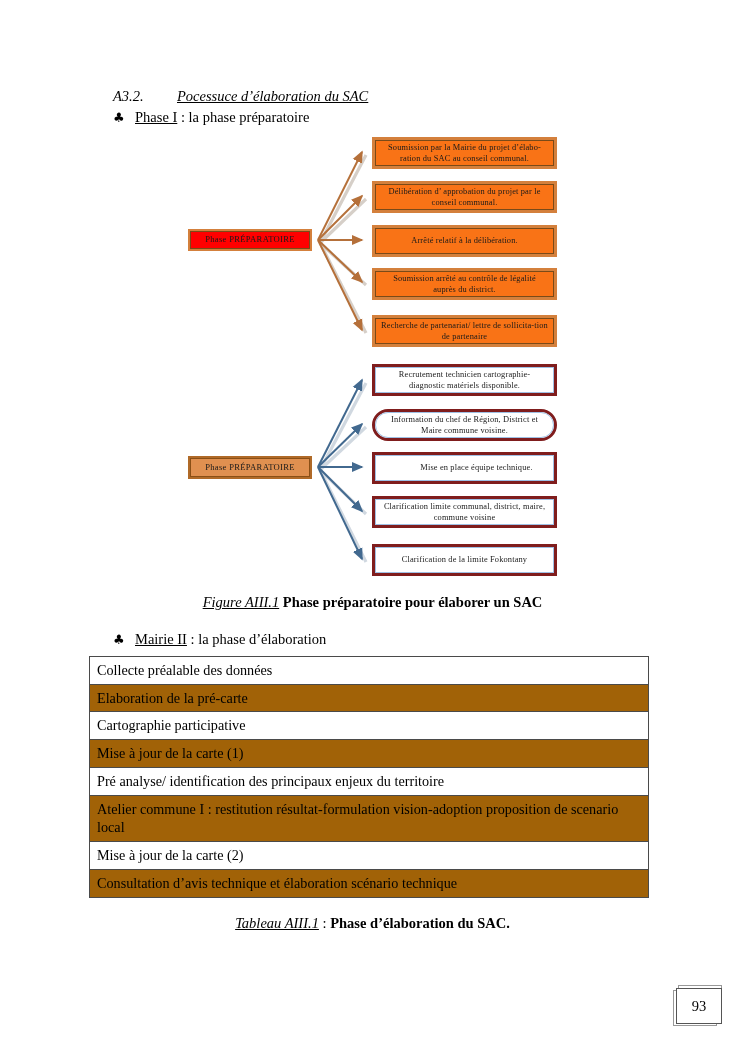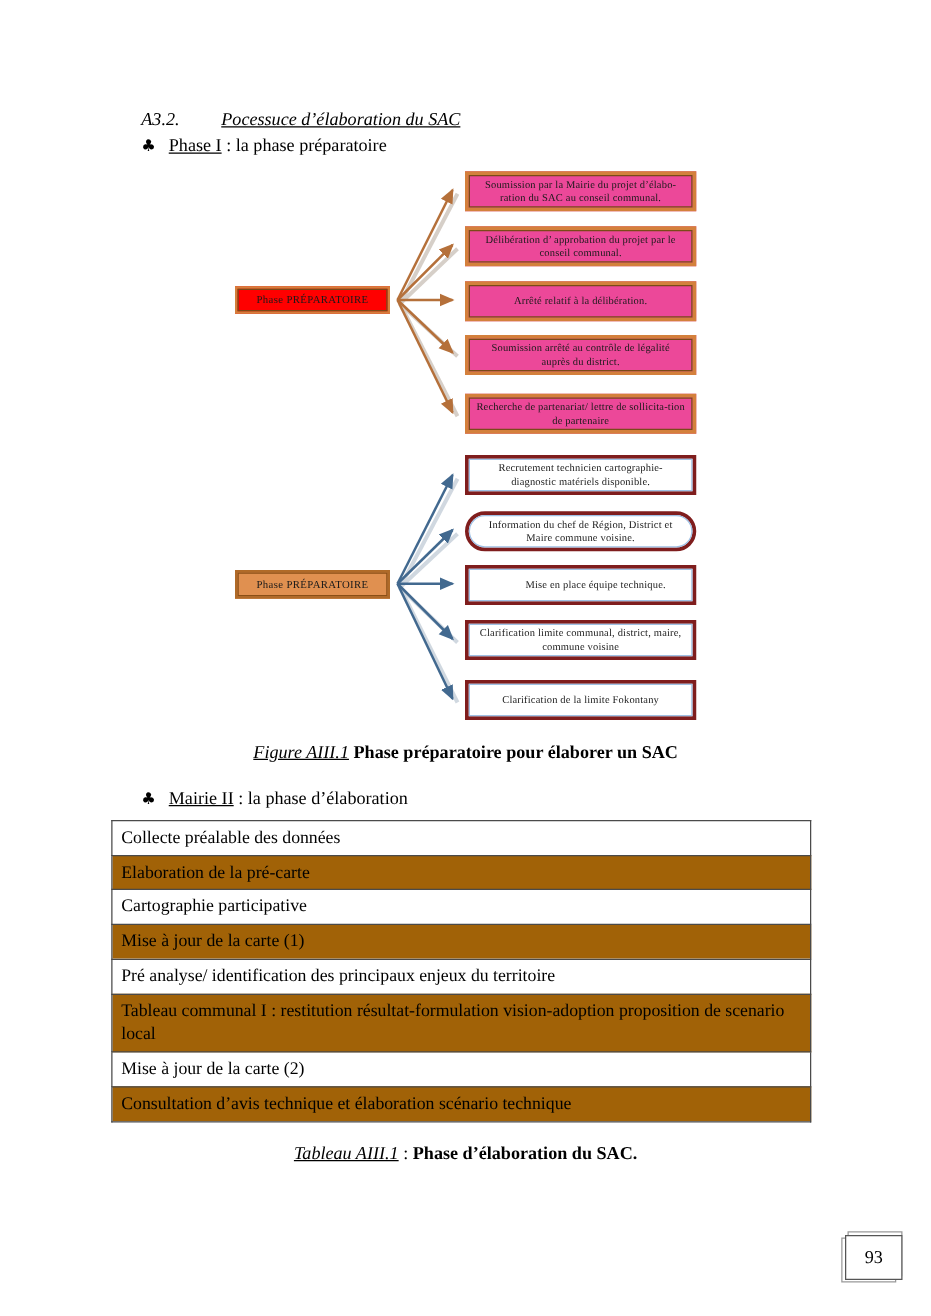--- a/index.html
+++ b/index.html
@@ -85,21 +85,21 @@
     font-family: "Liberation Serif", "DejaVu Serif", serif;
     font-size: 8.4px;
     line-height: 1.35;
     letter-spacing: 0.15px;
     padding: 2px 6px;
     color: #1a1a1a;
   }
 
   
   .node-orange {
-    background: #ec4899;
+    background: #f97316;
     border: 3px solid #d4803c;
     outline: 1px solid #7a4a18;
     outline-offset: -4px;
     box-shadow: inset 0 0 0 0 #fff;
   }
 
   
   .node-blue {
     background: #ffffff;
     border: 3px solid #7f1d1d;
@@ -313,21 +313,21 @@
       <tr class="plain">
         <td>Cartographie participative</td>
       </tr>
       <tr class="alt">
         <td>Mise à jour de la carte (1)</td>
       </tr>
       <tr class="plain">
         <td>Pré analyse/ identification des principaux enjeux du territoire</td>
       </tr>
       <tr class="alt">
-        <td>Tableau communal I : restitution résultat-formulation vision-adoption proposition de scenario local</td>
+        <td>Atelier commune I : restitution résultat-formulation vision-adoption proposition de scenario local</td>
       </tr>
       <tr class="plain">
         <td>Mise à jour de la carte (2)</td>
       </tr>
       <tr class="alt">
         <td>Consultation d’avis technique et élaboration scénario technique</td>
       </tr>
     </tbody>
   </table>
 

